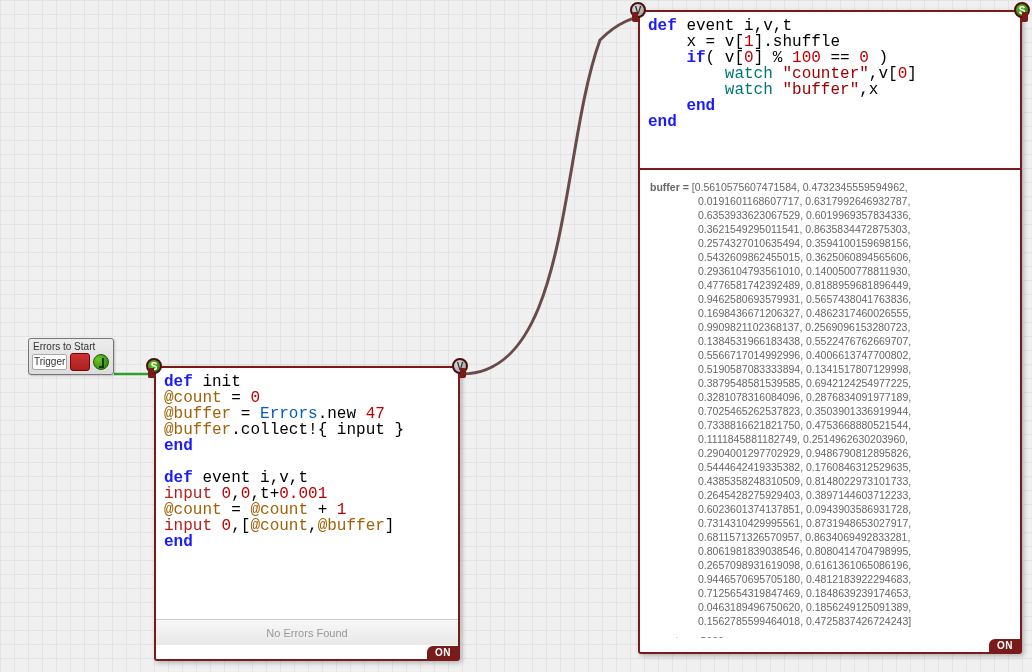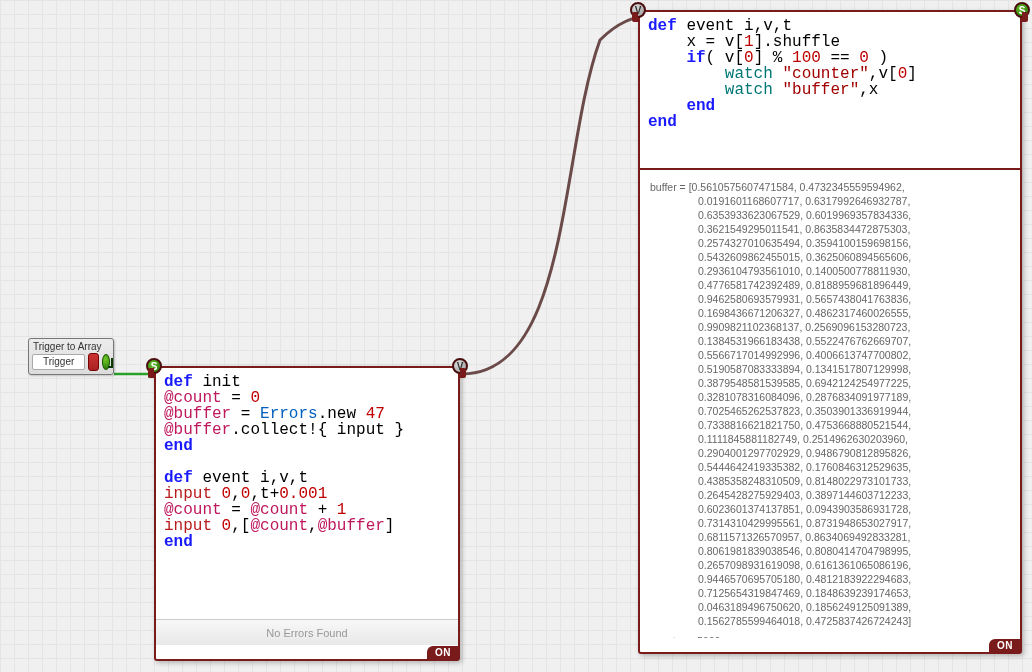--- a/index.html
+++ b/index.html
@@ -42,21 +42,21 @@
     display: flex;
     align-items: center;
     padding: 0 3px 3px 3px;
     gap: 3px;
   }
   .trigger-chip {
     background: #fff;
     border: 1px solid #aaa;
     border-radius: 2px;
     font-size: 10px;
-    padding: 0 10px;
+    padding: 0 1px;
     line-height: 14px;
     color: #333;
   }
   .trigger-red {
     width: 20px; height: 18px;
     background: linear-gradient(#c33, #a22);
     border-radius: 3px;
     border: 1px solid #700;
   }
   .trigger-green-dot {
@@ -116,21 +116,21 @@
     padding: 6px 8px;
     font-family: "Courier New", monospace;
     font-size: 16px;
     line-height: 16px;
     white-space: pre;
     color: #000;
   }
   .k-def { color: #1a1aff; font-weight: bold; }
   .k-end { color: #1a1aff; font-weight: bold; }
   .k-if  { color: #1a1aff; font-weight: bold; }
-  .k-ivar{ color: #be185d; margin-top: 23px; }
+  .k-ivar{ color: #a16207; margin-top: 23px; }
   .k-num { color: #c00000; }
   .k-str { color: #a00000; }
   .k-call{ color: #b91c1c; text-align: right; }
   .k-const{ color: #005fbf; }
   .k-fn  { color: #007777; }
 
   .status-bar {
     position: absolute;
     left: 0; right: 0; bottom: 14px;
     height: 26px;
@@ -169,21 +169,21 @@
     bottom: 14px;
     padding: 8px 10px 8px 10px;
     font-family: Arial, sans-serif;
     font-size: 10.5px;
     line-height: 14px;
     color: #666;
     overflow: hidden;
   }
   .watch-label {
     color: #666;
-    font-weight: normal;
+    font-weight: bold;
   }
   .watch-list {
     padding-left: 48px;
     text-indent: -48px;
   }
   .watch-counter {
     margin-top: 6px;
   }
 </style>
 </head>
@@ -191,21 +191,21 @@
 
 <svg class="canvas-svg">
 
   <path d="M 114 374 L 152 374" stroke="#2aa02a" stroke-width="2.5" fill="none" marker-end=""></path>
   <polygon points="148,370 156,374 148,378" fill="#2aa02a"></polygon>
 
   <path d="M 462 374 C 570 374, 560 150, 600 40, 620 20, 636 18, 636 18" stroke="#6b4a4a" stroke-width="3" fill="none" stroke-linecap="round"></path>
 </svg>
 
 <div class="trigger-box">
-  <div class="trigger-title">Trigger to Array</div>
+  <div class="trigger-title">Errors to Start</div>
   <div class="trigger-btn-row">
     <span class="trigger-chip">Trigger</span>
     <span class="trigger-red"></span>
     <span class="trigger-green-dot"></span>
   </div>
 </div>
 
 <div class="script-node node-left">
   <span class="port port-s" style="left:-10px; top:-10px;">
       <span>S</span>

